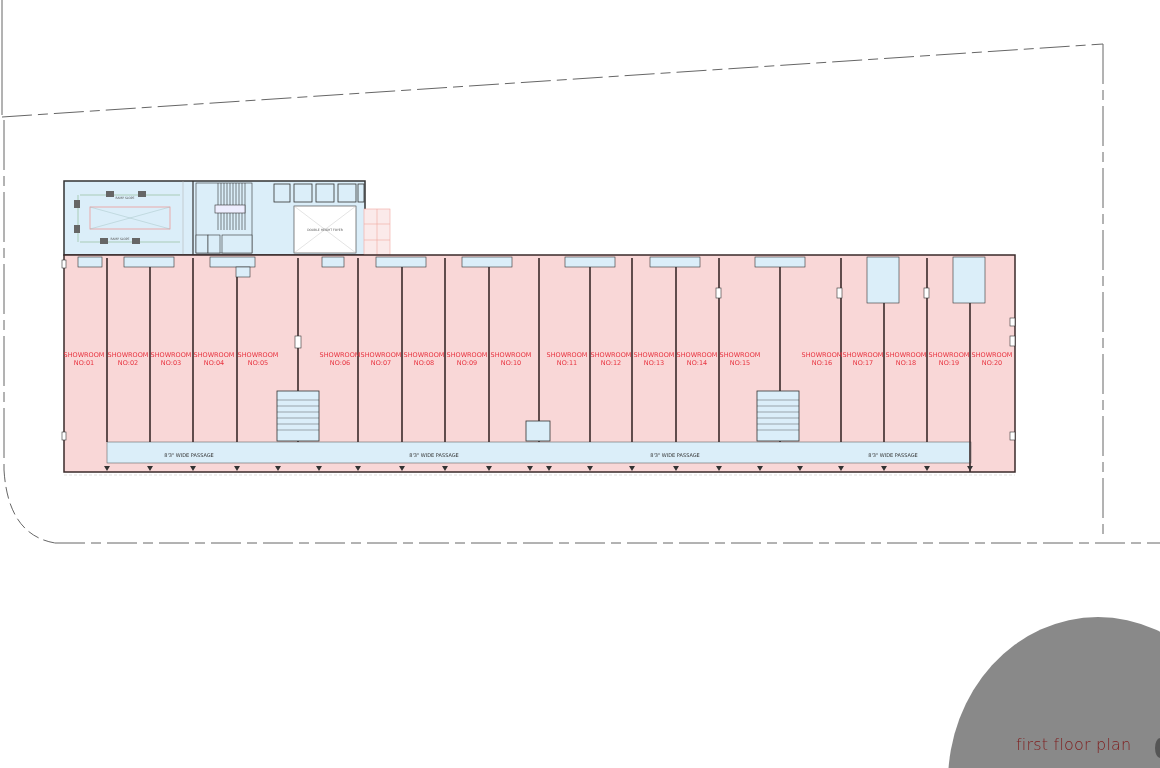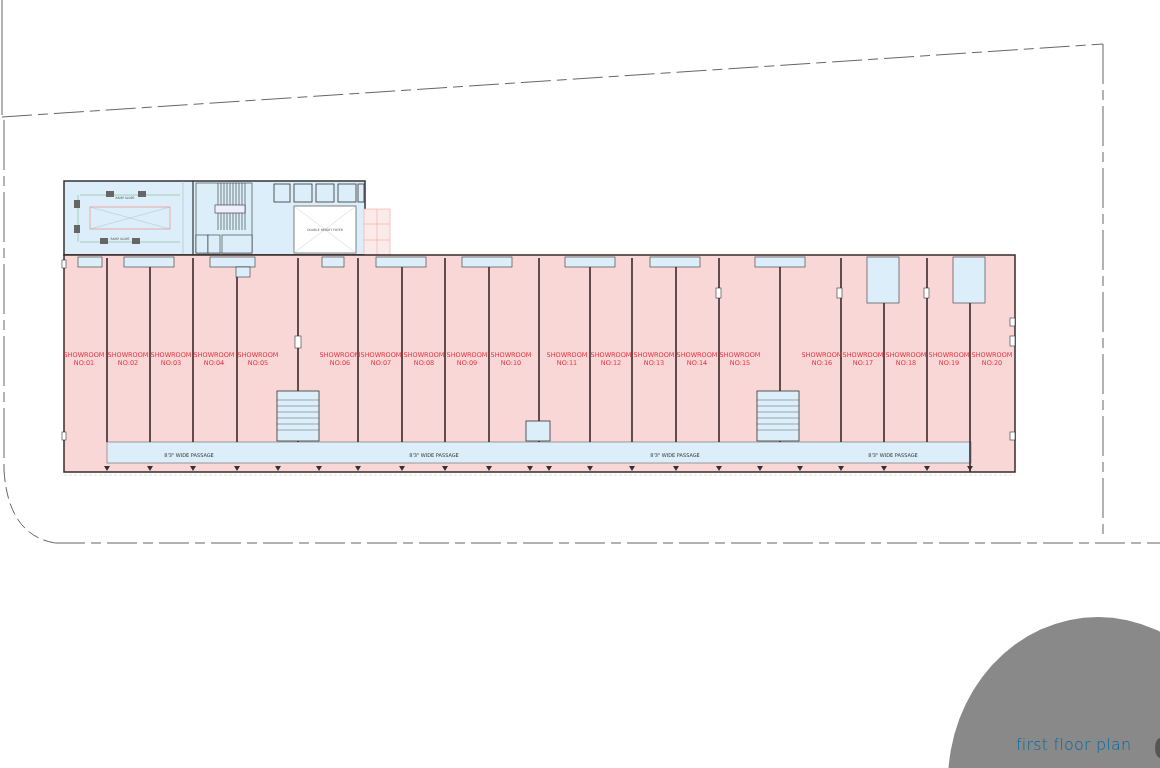--- a/index.html
+++ b/index.html
@@ -2,21 +2,21 @@
 <html><head>
   <meta charset="utf-8">
   <style>
     html, body { margin: 0; padding: 0; background: #ffffff; }
     body { width: 1160px; height: 768px; position: relative; overflow: hidden; font-family: "Liberation Sans", sans-serif; }
     #plan { position: absolute; left: 0; top: 0; width: 1160px; height: 768px; }
     .sr-label { font-family: "DejaVu Sans", sans-serif; font-size: 6.5px; fill: #e8333f; text-anchor: middle; }
     .pass-label { font-family: "DejaVu Sans", sans-serif; font-size: 5px; fill: #333; text-anchor: middle; }
     .tiny { font-family: "DejaVu Sans", sans-serif; font-size: 3px; fill: #555; text-anchor: middle; }
     #caption-blob { position: absolute; left: 948px; top: 617px; width: 300px; height: 330px; border-radius: 50%; background: #898989; }
-    #caption { position: absolute; left: 1016px; top: 735px; color: #0369a1; font-family: "DejaVu Sans", sans-serif; font-size: 16px; font-weight: 300; letter-spacing: 0.2px; }
+    #caption { position: absolute; left: 1016px; top: 735px; color: #7f1d1d; font-family: "DejaVu Sans", sans-serif; font-size: 16px; font-weight: 300; letter-spacing: 0.2px; }
     #caption-dot { position: absolute; left: 1155px; top: 738px; width: 10px; height: 20px; border-radius: 50%; background: #555; }
   </style>
 </head>
 <body>
 
 <svg id="plan" viewBox="0 0 1160 768" xmlns="http://www.w3.org/2000/svg">
 
   <g stroke="#666" stroke-width="1" fill="none">
     <line x1="2" y1="0" x2="2" y2="115"></line>
     <line x1="2" y1="117" x2="1103" y2="44" stroke-dasharray="30,6,10,6"></line>

